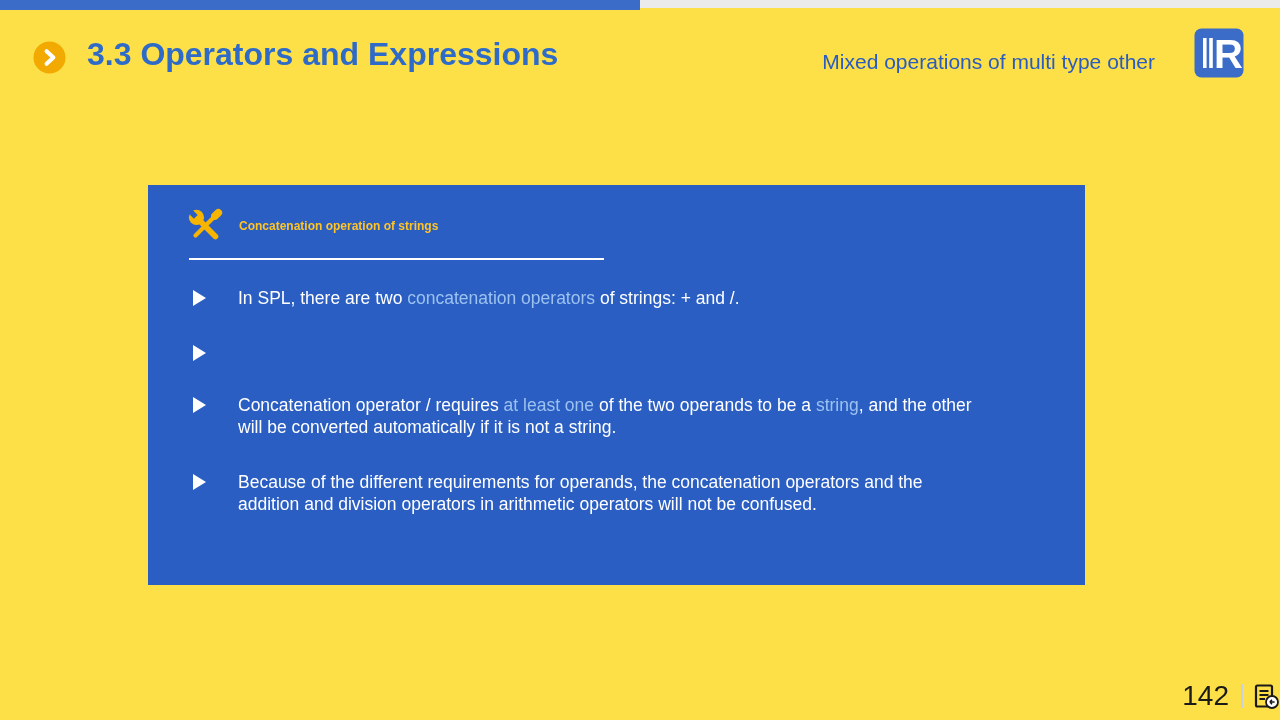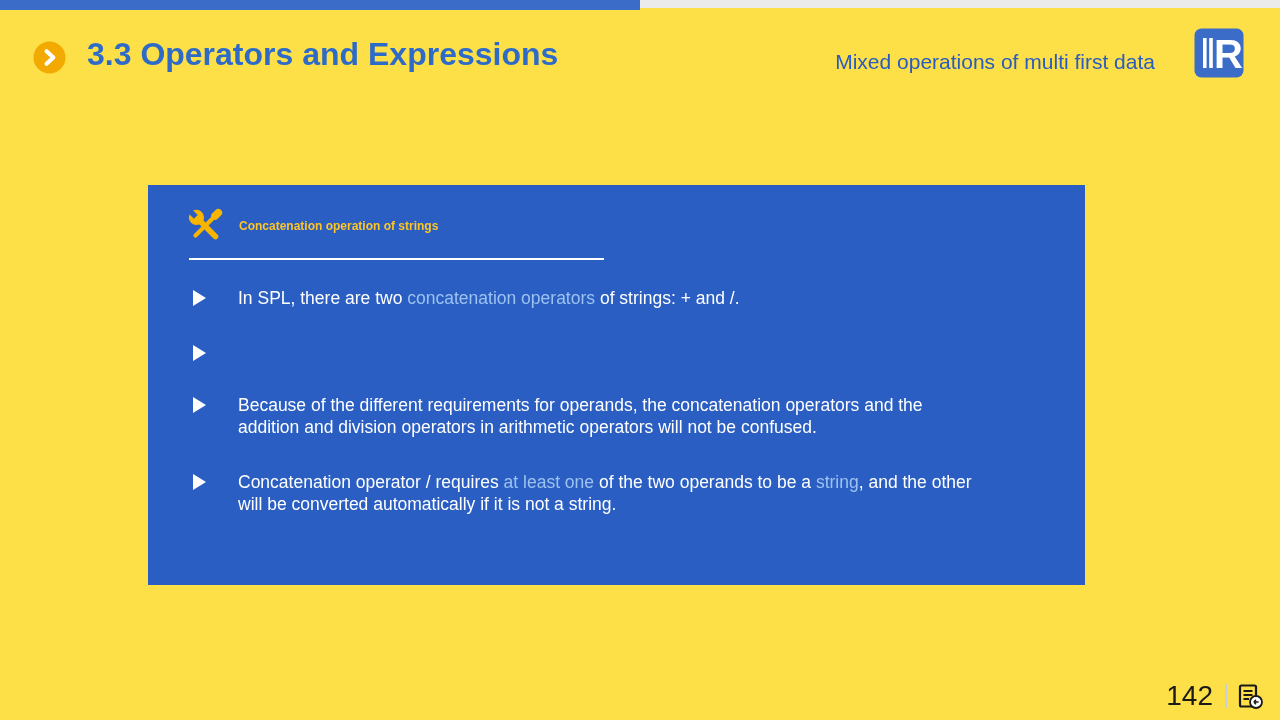--- a/index.html
+++ b/index.html
@@ -28,41 +28,41 @@
 
   .bullets { list-style:none; margin-top:27px; }
   .bullet { display:flex; margin-bottom:33px;padding-left:7px; }
   .tri { flex:0 0 auto; width:0; height:0; margin-top:3px;
          border-left:13px solid #ffffff; border-top:8px solid transparent;
          border-bottom:8px solid transparent; }
   .btxt { margin-left:32px; font-size:17.5px; line-height:22px; max-width:750px; }
   .hl { color:#9CC2F0; }
 
   
-  .footer { position:absolute; right:16px; bottom:8px; display:flex; align-items:center;text-align:right; }
+  .footer { position:absolute; right:0; bottom:8px; display:flex; align-items:center;text-align:right; }
   .pagenum { font-size:28px; color:#1A1A1A; }
   .vdiv { width:2px; height:24px; background:#C6D2E0; margin:0 10px 0 12px; }
   .doc-icon { width:27px; height:27px; }
 </style>
 </head>
 <body>
 
 <div class="slide">
 
   <div class="topbar-blue"></div>
   <div class="topbar-gray"></div>
 
   <span class="chevron-circle">
     <svg viewBox="0 0 34 34" width="33" height="33">
       <circle cx="17" cy="17" r="16.5" fill="#F2A900"></circle>
       <path d="M14 10.5 L21 17 L14 23.5" stroke="#ffffff" stroke-width="4.2" fill="none" stroke-linecap="round" stroke-linejoin="round"></path>
     </svg>
   </span>
   <h1 class="page-title">3.3 Operators and Expressions</h1>
-  <div class="subtitle">Mixed operations of multi first data</div>
+  <div class="subtitle">Mixed operations of multi type other</div>
   <span class="logo">
     <svg viewBox="0 0 50 50" width="50" height="50">
       <rect x="0.5" y="0.5" width="49" height="49" rx="7" fill="#3A6CC8"></rect>
       <rect x="9" y="10" width="3.6" height="30" fill="#ffffff"></rect>
       <rect x="15.2" y="10" width="3.6" height="30" fill="#ffffff"></rect>
       <text x="20" y="40" font-family="Liberation Sans, sans-serif" font-weight="bold" font-size="40" fill="#ffffff">R</text>
     </svg>
   </span>
 
   <section class="panel">
@@ -85,25 +85,25 @@
     <ul class="bullets">
         <li class="bullet">
           <span class="tri"></span>
           <div class="btxt"><span>In SPL, there are two </span><span class="hl">concatenation operators</span><span> of strings: + and /.</span></div>
         </li>
         <li class="bullet">
           <span class="tri"></span>
         </li>
         <li class="bullet">
           <span class="tri"></span>
-          <div class="btxt"><span>Because of the different requirements for operands, the concatenation operators and the addition and division operators in arithmetic operators will not be confused.</span></div>
+          <div class="btxt"><span>Concatenation operator / requires </span><span class="hl">at least one</span><span> of the two operands to be a </span><span class="hl">string</span><span>, and the other will be converted automatically if it is not a string.</span></div>
         </li>
         <li class="bullet">
           <span class="tri"></span>
-          <div class="btxt"><span>Concatenation operator / requires </span><span class="hl">at least one</span><span> of the two operands to be a </span><span class="hl">string</span><span>, and the other will be converted automatically if it is not a string.</span></div>
+          <div class="btxt"><span>Because of the different requirements for operands, the concatenation operators and the addition and division operators in arithmetic operators will not be confused.</span></div>
         </li>
       </ul>
   </section>
 
   <div class="footer">
     <span class="pagenum">142</span>
     <span class="vdiv"></span>
     <span class="doc-icon">
       <svg viewBox="0 0 27 27" width="27" height="27">
         <rect x="3" y="2.5" width="16" height="21" rx="1.5" fill="none" stroke="#1A1A1A" stroke-width="2.2"></rect>

